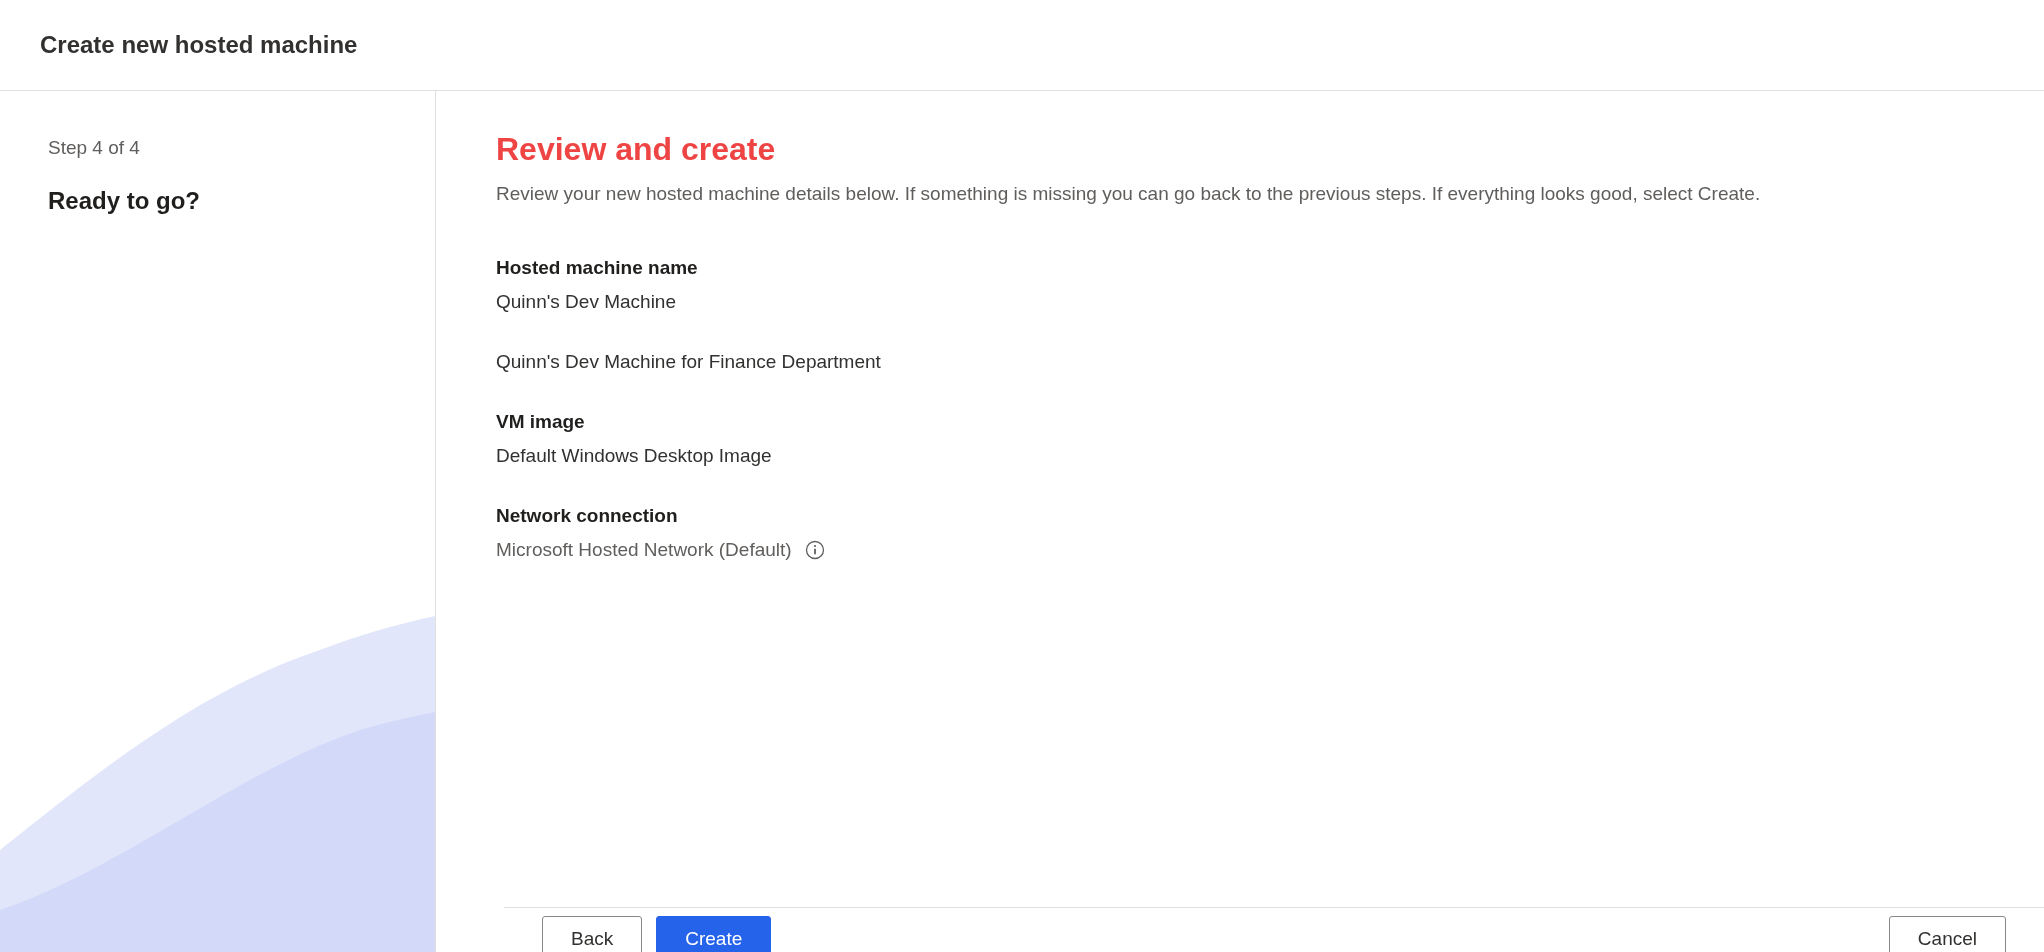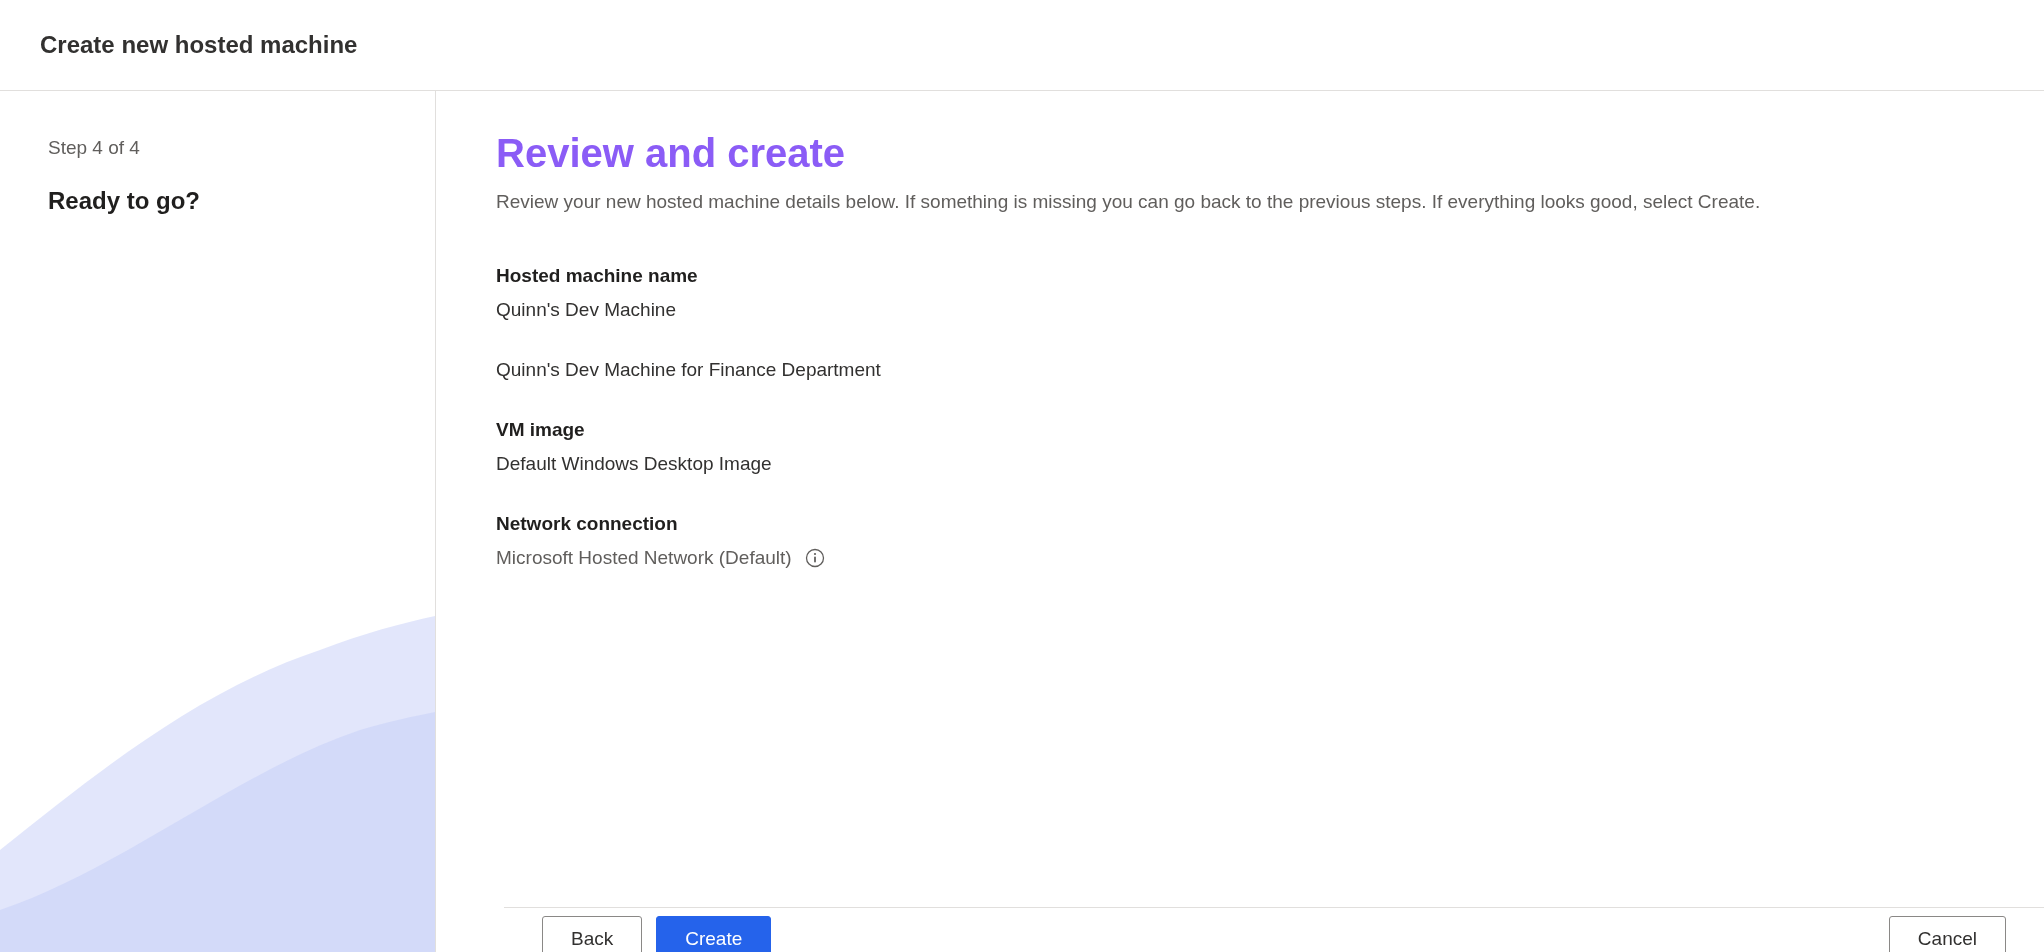--- a/index.html
+++ b/index.html
@@ -68,23 +68,23 @@
       pointer-events: none;
     }
 
     .main-content {
       flex: 1;
       padding: 40px 60px;
       position: relative;
     }
 
     .main-title {
-      font-size: 40px;
-      font-weight: 600;
-      color: #8b5cf6;
+      font-size: 32px;
+      font-weight: 600;
+      color: #ef4444;
       margin-bottom: 12px;
     }
 
     .main-subtitle {
       font-size: 19px;
       color: #605e5c;
       margin-bottom: 48px;
       line-height: 1.5;
     }
 

